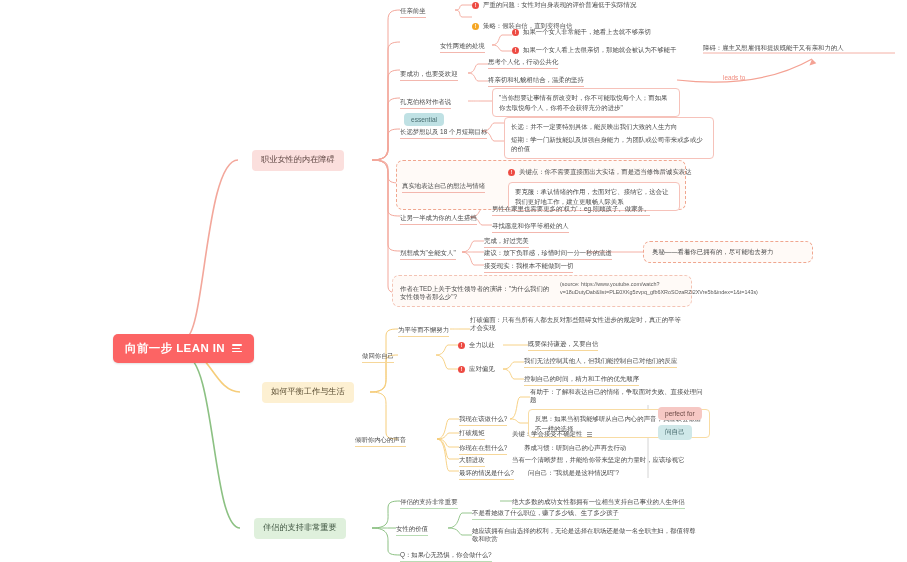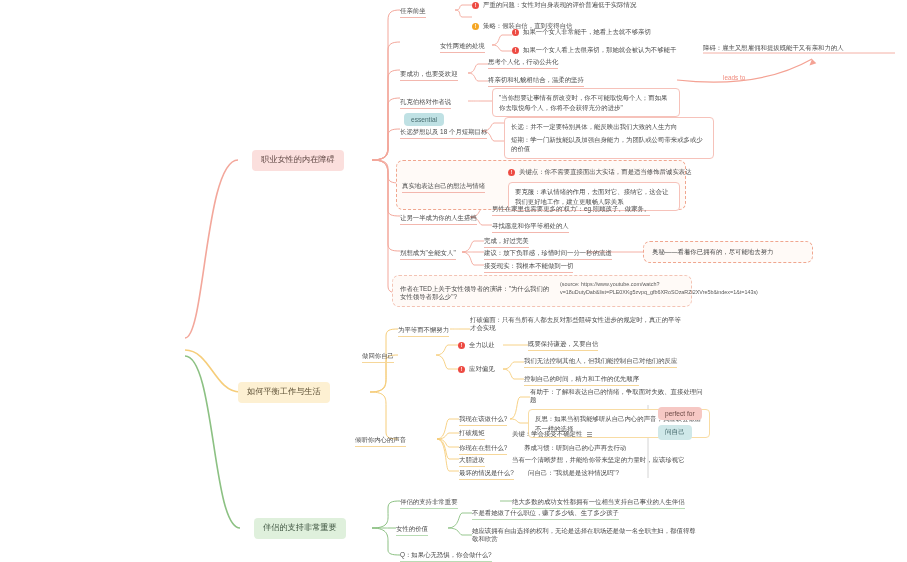--- a/index.html
+++ b/index.html
@@ -201,20 +201,28 @@
     <path d="M648 405 L 648 478" stroke="#cfcfcf" stroke-width=".9" fill="none"></path>
 
     <path d="M372 528 C 390 528, 388 520, 388 512 L 388 508 C 388 502, 392 501, 400 501" stroke="#8cc183" stroke-width="1" fill="none"></path>
     <path d="M372 528 C 388 528, 388 528, 388 528 L 396 528" stroke="#8cc183" stroke-width="1" fill="none"></path>
     <path d="M372 528 C 388 528, 388 536, 388 542 L 388 550 C 388 554, 392 555, 400 555" stroke="#8cc183" stroke-width="1" fill="none"></path>
     <path d="M448 528 C 460 528, 458 514, 462 513 L 472 513" stroke="#8cc183" stroke-width=".9" fill="none"></path>
     <path d="M448 528 C 460 528, 458 534, 462 535 L 472 535" stroke="#8cc183" stroke-width=".9" fill="none"></path>
     <path d="M500 501 L 512 501" stroke="#8cc183" stroke-width=".9" fill="none"></path>
   </svg>
 
+  <div class="node root" style="left:113px; top:334px;">
+    <span>向前一步 LEAN IN</span>
+    <span class="hamb">
+        <i></i>
+        <i></i>
+        <i></i>
+      </span>
+  </div>
 
   <div class="node l1 pink" style="left:252px; top:150px;">职业女性的内在障碍</div>
 
   <div class="node t ul pk" style="left:400px; top:7px;">任亲前坐</div>
   <div class="node t bullet" style="left:472px; top:1px; width:300px;">
     <span class="ico red">!</span>
     <span>严重的问题：女性对自身表现的评价普遍低于实际情况</span>
   </div>
   <div class="node t bullet" style="left:472px; top:22px; width:300px;">
     <span class="ico amber">!</span>
@@ -263,21 +271,21 @@
   <div class="node t ul pk" style="left:484px; top:237px;">完成，好过完美</div>
   <div class="node t ul pk" style="left:484px; top:249px;">建议：放下负罪感，珍惜时间一分一秒的流逝</div>
   <div class="node t ul pk" style="left:484px; top:262px;">接受现实：我根本不能做到一切</div>
   <div class="dashed sm" style="left:643px; top:241px; width:170px; height:22px;"></div>
   <div class="node t" style="left:652px; top:248px;">奥秘——看着你已拥有的，尽可能地去努力</div>
 
   <div class="dashed" style="left:392px; top:275px; width:300px; height:32px; border-color:#f3c3b4;"></div>
   <div class="node t wrap" style="left:400px; top:285px; width:150px;">作者在TED上关于女性领导者的演讲："为什么我们的女性领导者那么少"?</div>
   <div class="source" style="left:560px; top:281px; width:130px;">(source: https://www.youtube.com/watch?v=18uDutyDab&amp;list=PLE0XKg5zvpq_gfb6XRoSOzaRZi2XVre5b&amp;index=1&amp;t=143s)</div>
 
-  <div class="node l1 amber" style="left:238px; top:382px;">如何平衡工作与生活</div>
+  <div class="node l1 amber" style="left:262px; top:382px;">如何平衡工作与生活</div>
 
   <div class="node t ul am" style="left:398px; top:326px;">为平等而不懈努力</div>
   <div class="node t wrap" style="left:470px; top:316px; width:215px;">打破偏面：只有当所有人都去反对那些阻碍女性进步的规定时，真正的平等才会实现</div>
 
   <div class="node t ul am" style="left:362px; top:352px;">做回你自己</div>
   <div class="node t bullet" style="left:458px; top:341px;">
     <span class="ico red">!</span>
     <span>全力以赴</span>
   </div>
   <div class="node t ul am" style="left:528px; top:340px;">既要保持谦逊，又要自信</div>

